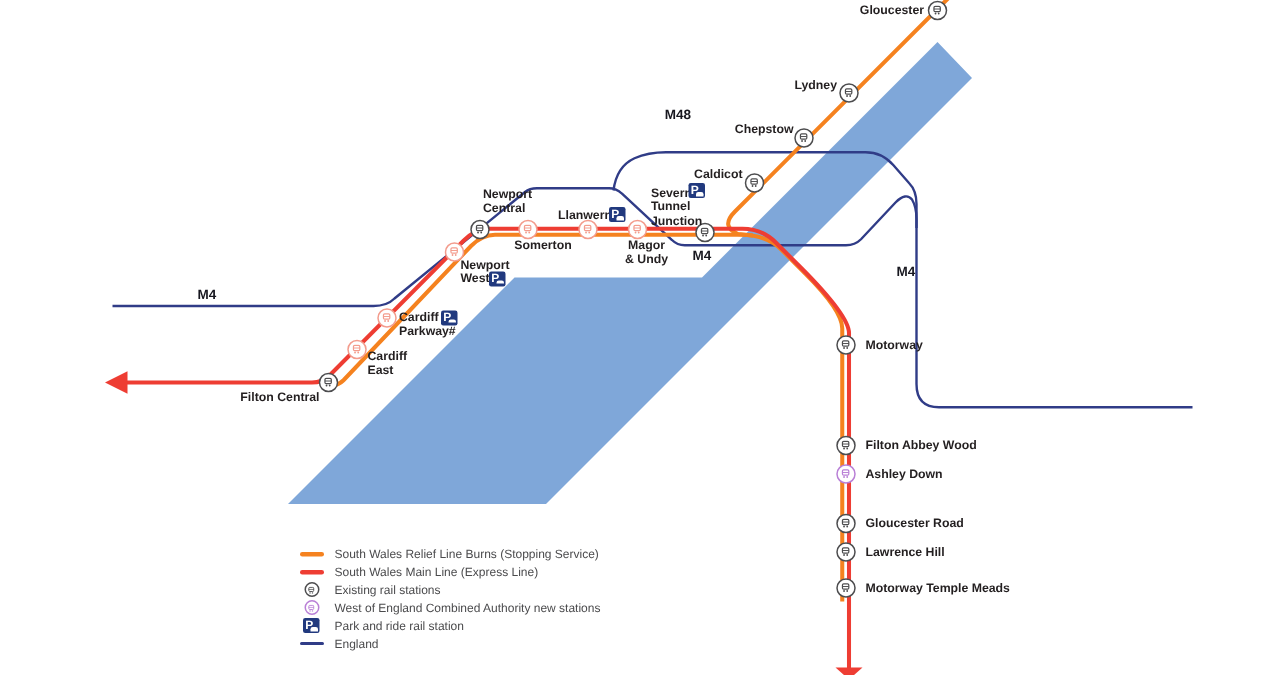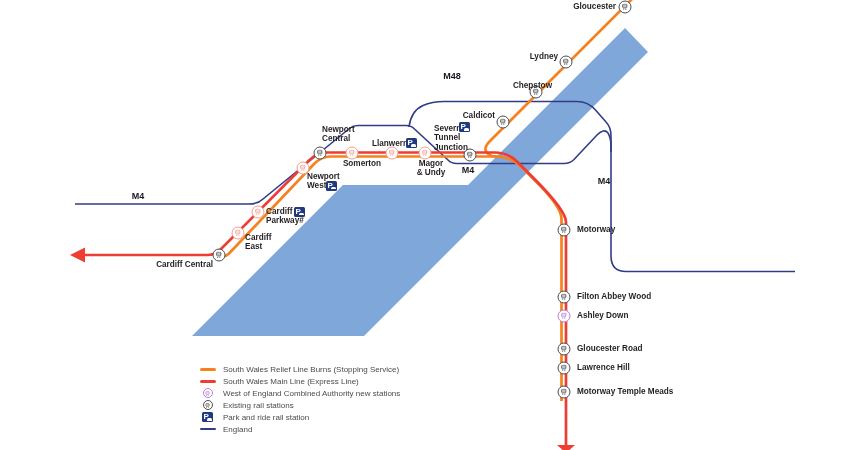--- a/index.html
+++ b/index.html
@@ -220,38 +220,38 @@
       <svg viewBox="0 0 8 8">
         <rect x="1.4" y="0.9" width="5.2" height="4.4" rx="1"></rect>
         <line x1="1.4" y1="3.1" x2="6.6" y2="3.1"></line>
         <circle cx="2.7" cy="6.8" r="0.75"></circle>
         <circle cx="5.3" cy="6.8" r="0.75"></circle>
       </svg>
     </div>
 
   <div class="lbl r" style="left:616px;top:7px">Gloucester</div>
   <div class="lbl r" style="left:558px;top:57px">Lydney</div>
-  <div class="lbl r" style="left:552px;top:86px">Chepstow</div>
+  <div class="lbl r" style="left:529px;top:86px">Chepstow</div>
   <div class="lbl r" style="left:495px;top:116px">Caldicot</div>
   <div class="lbl" style="left:434px;top:124px">Severn
 Tunnel
 Junction</div>
   <div class="lbl" style="left:322px;top:125px">Newport
 Central</div>
   <div class="lbl cx" style="left:357px;top:159px">Somerton</div>
   <div class="lbl" style="left:372px;top:139px">Llanwern</div>
   <div class="lbl cx" style="left:426px;top:159px">Magor
 &amp; Undy</div>
   <div class="lbl" style="left:307px;top:172px">Newport
 West</div>
   <div class="lbl" style="left:266px;top:207px">Cardiff
 Parkway#</div>
   <div class="lbl" style="left:245px;top:233px">Cardiff
 East</div>
-  <div class="lbl r" style="left:213px;top:265px">Cardiff Central</div>
+  <div class="lbl r" style="left:213px;top:265px">Filton Central</div>
   <div class="lbl cy" style="left:577px;top:230px">Motorway</div>
   <div class="lbl cy" style="left:577px;top:297px">Filton Abbey Wood</div>
   <div class="lbl cy" style="left:577px;top:316px">Ashley Down</div>
   <div class="lbl cy" style="left:577px;top:349px">Gloucester Road</div>
   <div class="lbl cy" style="left:577px;top:368px">Lawrence Hill</div>
   <div class="lbl cy" style="left:577px;top:392px">Motorway Temple Meads</div>
 
   <div class="road" style="left:138px;top:196px">M4</div>
   <div class="road" style="left:452px;top:76px">M48</div>
   <div class="road" style="left:468px;top:170px">M4</div>
@@ -279,49 +279,49 @@
       <span class="sw">
           <i class="swline orange"></i>
         </span>
       <span class="ltext">South Wales Relief Line Burns (Stopping Service)</span>
     </div>
     <div class="lrow">
       <span class="sw">
           <i class="swline red"></i>
         </span>
       <span class="ltext">South Wales Main Line (Express Line)</span>
+    </div>
+    <div class="lrow">
+      <span class="sw">
+        <span class="stn mini existing">
+            <svg viewBox="0 0 8 8">
+              <rect x="1.4" y="0.9" width="5.2" height="4.4" rx="1"></rect>
+              <line x1="1.4" y1="3.1" x2="6.6" y2="3.1"></line>
+              <circle cx="2.7" cy="6.8" r="0.75"></circle>
+              <circle cx="5.3" cy="6.8" r="0.75"></circle>
+            </svg>
+          </span>
+      </span>
+      <span class="ltext">Existing rail stations</span>
     </div>
     <div class="lrow">
       <span class="sw">
         <span class="stn mini weca">
             <svg viewBox="0 0 8 8">
               <rect x="1.4" y="0.9" width="5.2" height="4.4" rx="1"></rect>
               <line x1="1.4" y1="3.1" x2="6.6" y2="3.1"></line>
               <circle cx="2.7" cy="6.8" r="0.75"></circle>
               <circle cx="5.3" cy="6.8" r="0.75"></circle>
             </svg>
           </span>
       </span>
       <span class="ltext">West of England Combined Authority new stations</span>
     </div>
     <div class="lrow">
       <span class="sw">
-        <span class="stn mini existing">
-            <svg viewBox="0 0 8 8">
-              <rect x="1.4" y="0.9" width="5.2" height="4.4" rx="1"></rect>
-              <line x1="1.4" y1="3.1" x2="6.6" y2="3.1"></line>
-              <circle cx="2.7" cy="6.8" r="0.75"></circle>
-              <circle cx="5.3" cy="6.8" r="0.75"></circle>
-            </svg>
-          </span>
-      </span>
-      <span class="ltext">Existing rail stations</span>
-    </div>
-    <div class="lrow">
-      <span class="sw">
         <span class="pr inlegend" style="position:relative;">
             <span class="p">P</span>
             <span class="car"></span>
           </span>
       </span>
       <span class="ltext">Park and ride rail station</span>
     </div>
     <div class="lrow">
       <span class="sw">
           <i class="swline navy"></i>

